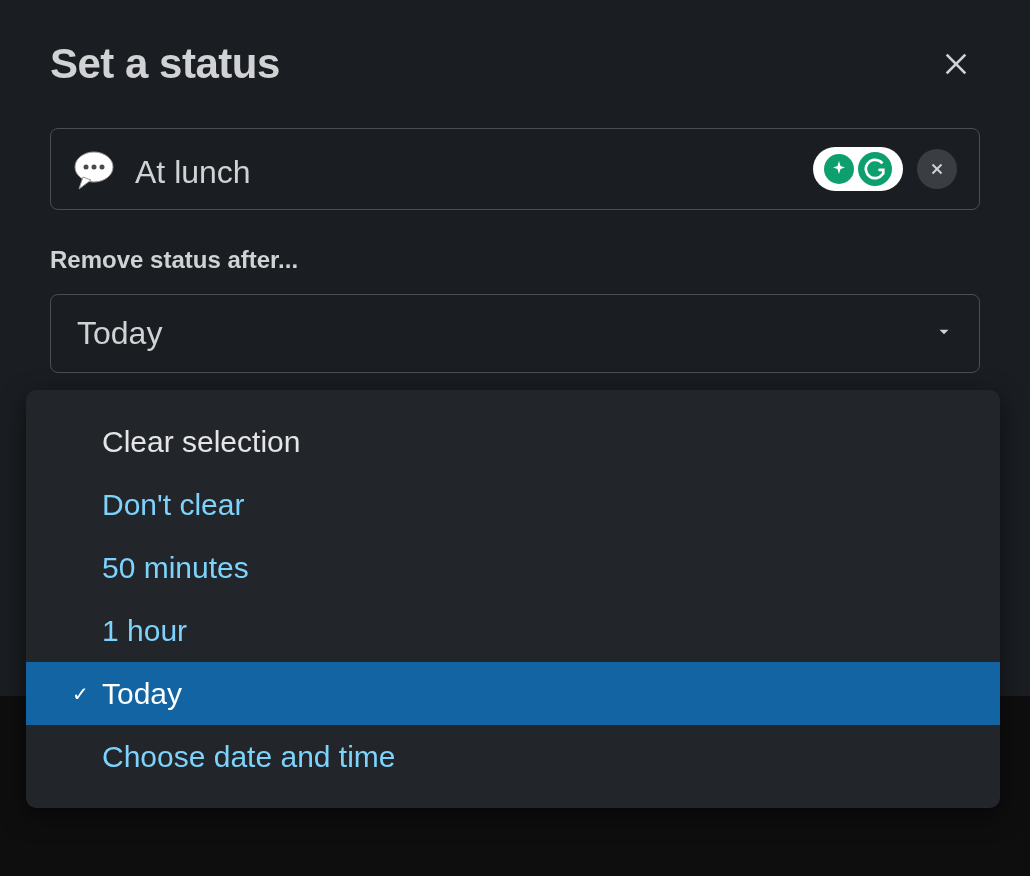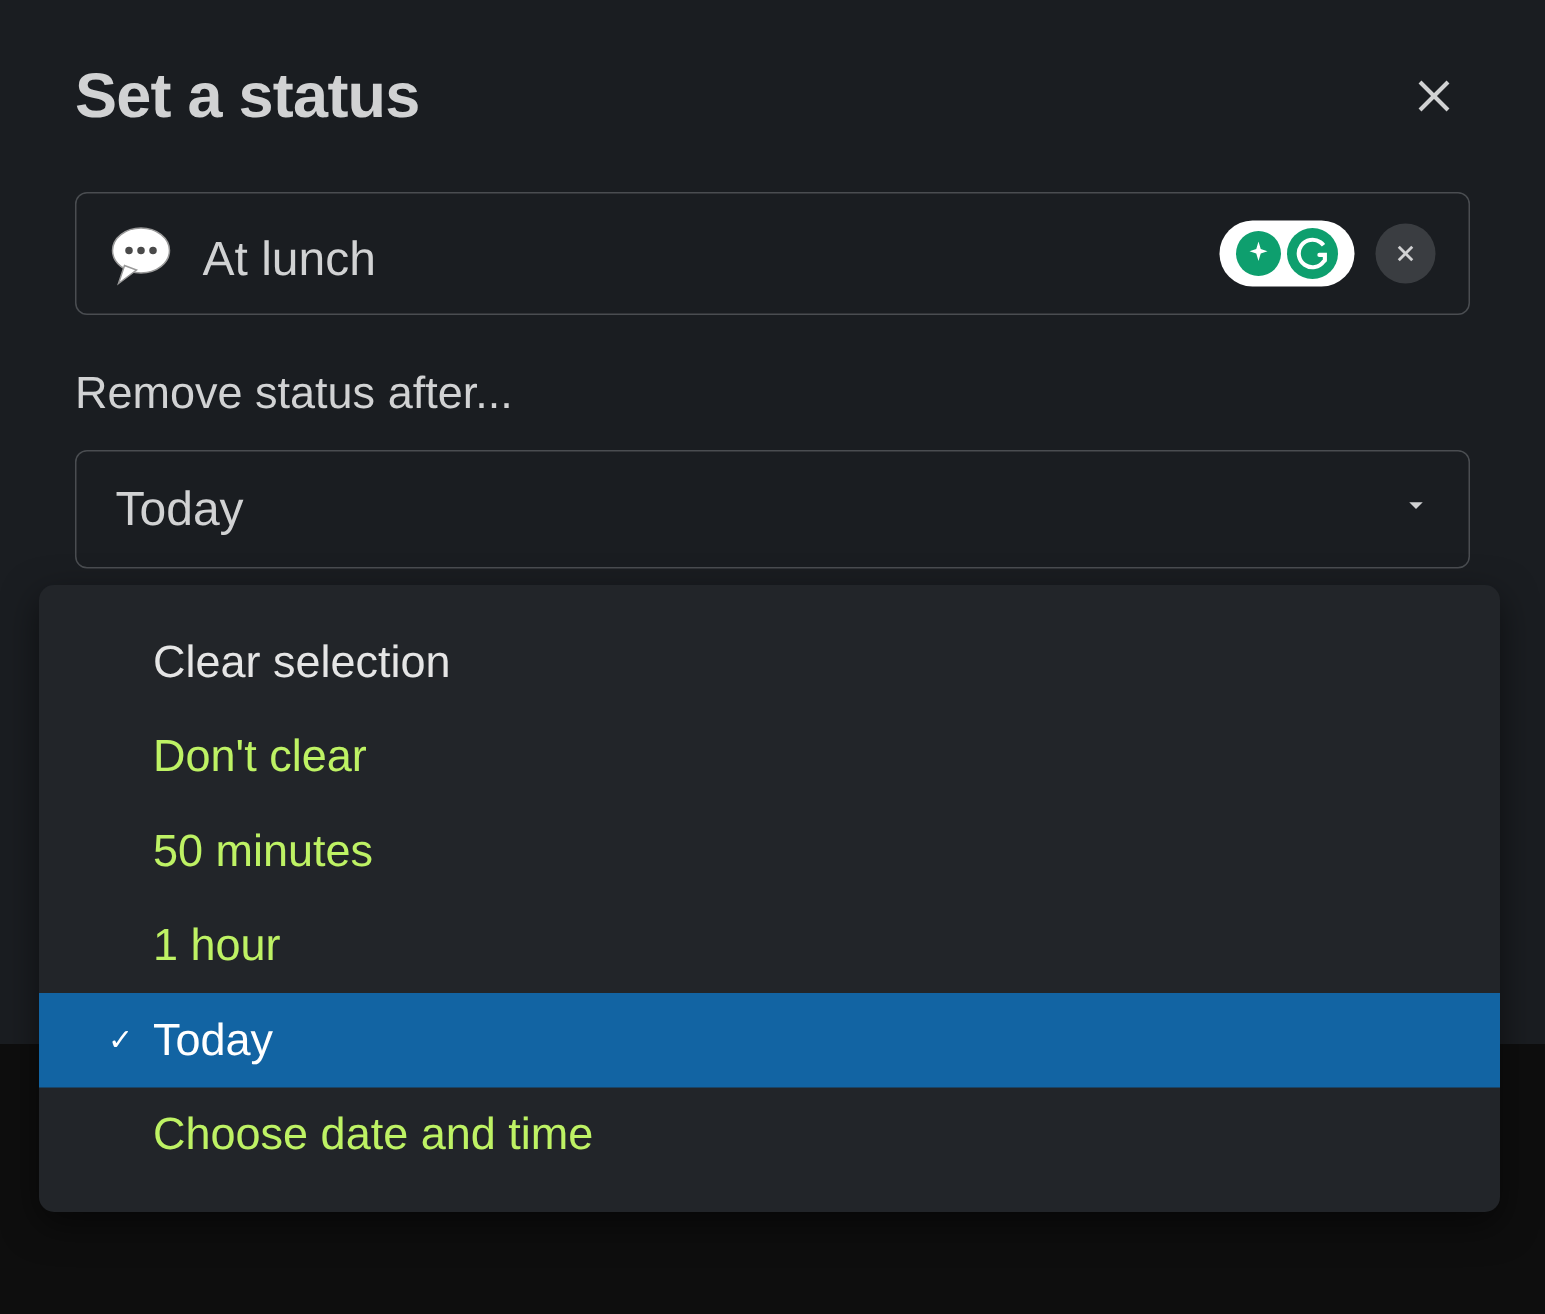--- a/index.html
+++ b/index.html
@@ -129,22 +129,22 @@
       justify-content: center;
       cursor: pointer;
     }
     .clear-input-btn svg {
       width: 18px;
       height: 18px;
       stroke: #d1d2d3;
       stroke-width: 2.5;
     }
     .section-label {
-      font-size: 30px;
-      font-weight: 400;
+      font-size: 24px;
+      font-weight: 700;
       color: #d1d2d3;
       margin-bottom: 20px;
     }
     .select-box {
       border: 1px solid #4a4d51;
       border-radius: 8px;
       padding: 20px 26px;
       display: flex;
       align-items: center;
       justify-content: space-between;
@@ -169,21 +169,21 @@
       top: 390px;
       background: #222529;
       border-radius: 10px;
       box-shadow: 0 8px 24px rgba(0,0,0,0.5);
       padding: 20px 0;
       z-index: 10;
     }
     .dropdown-item {
       padding: 12px 50px 12px 76px;
       font-size: 30px;
-      color: #bef264;
+      color: #7dd3fc;
       cursor: pointer;
       position: relative;
       line-height: 1.3;
     }
     .dropdown-item.disabled {
       color: #e5e5e5;
       cursor: default;
     }
     .dropdown-item.selected {
       background: #1264a3;

